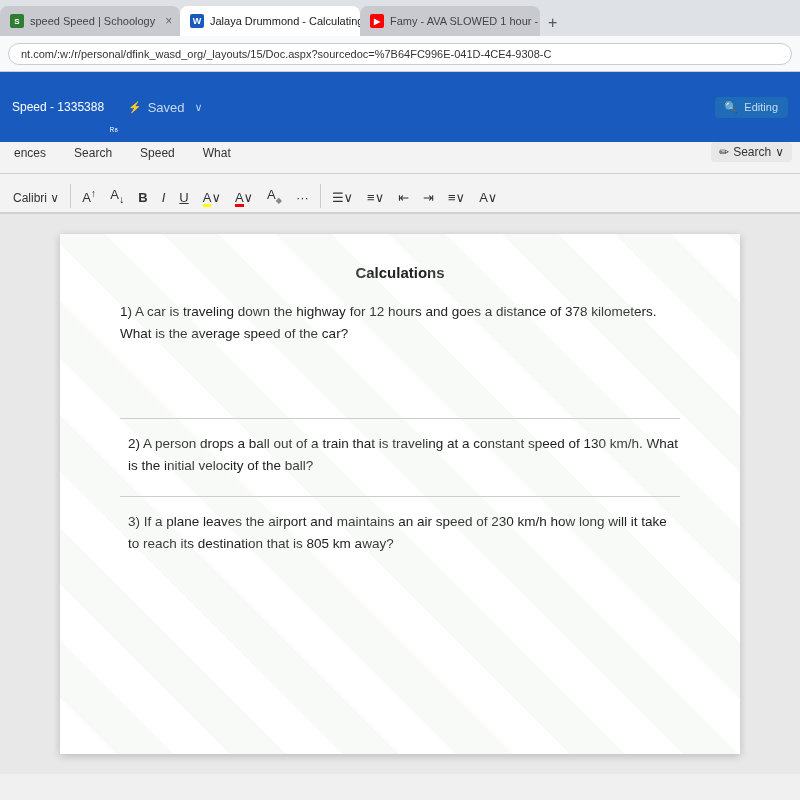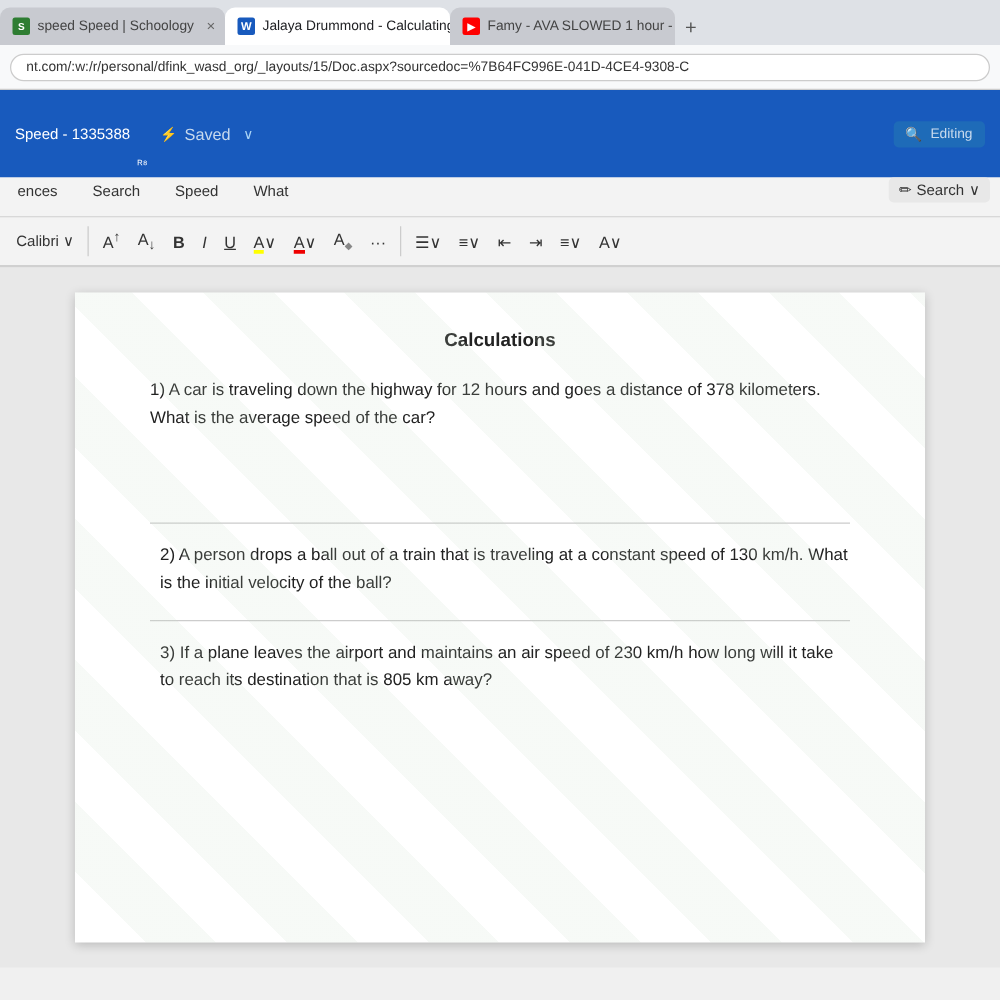--- a/index.html
+++ b/index.html
@@ -176,21 +176,21 @@
       padding: 3px 8px;
       cursor: pointer;
       margin-left: auto;
     }
 
     
     .format-toolbar {
       background: #f3f3f3;
       border-bottom: 2px solid #d0d0d0;
       display: flex;
-      align-items: center;
+      align-items: flex-end;
       padding: 4px 8px;
       gap: 4px;
       height: 40px;
       flex-wrap: nowrap;
       overflow: hidden;
     }
 
     .toolbar-btn {
       padding: 3px 5px;
       font-size: 13px;

